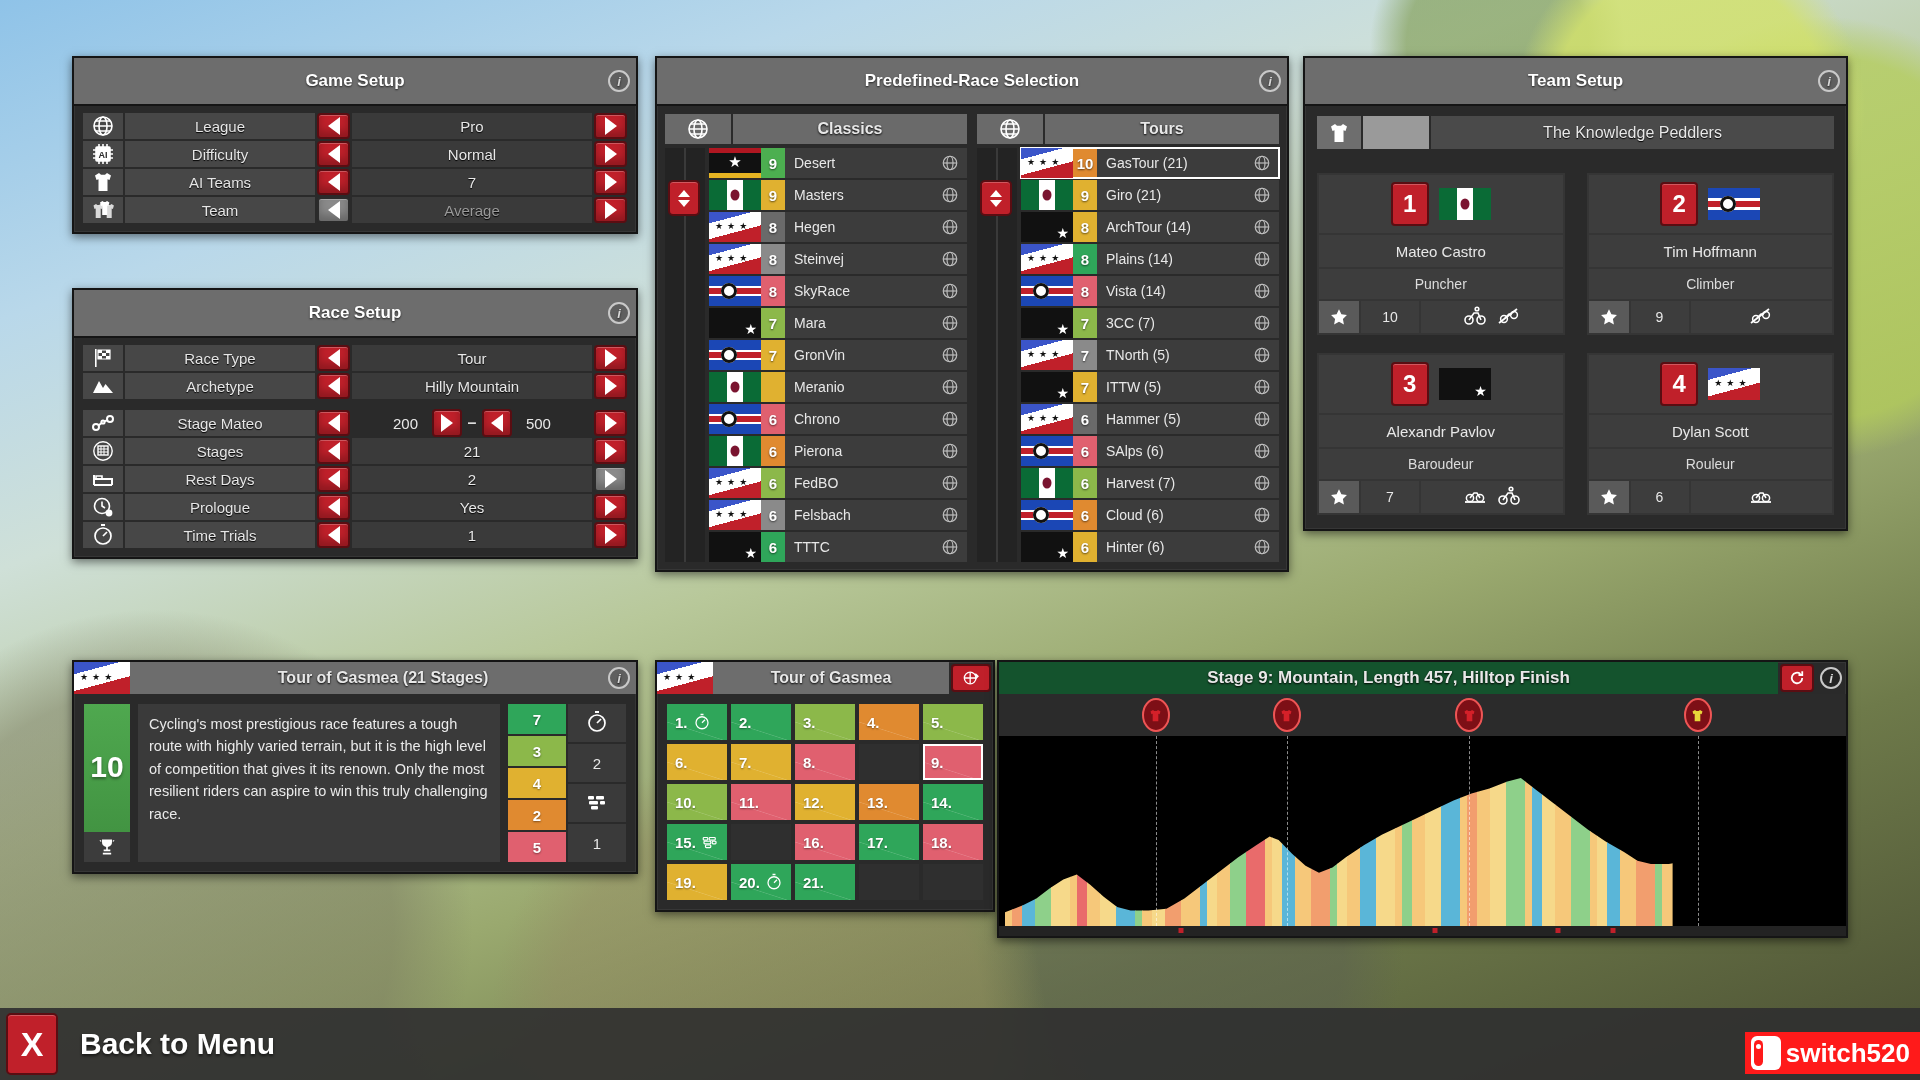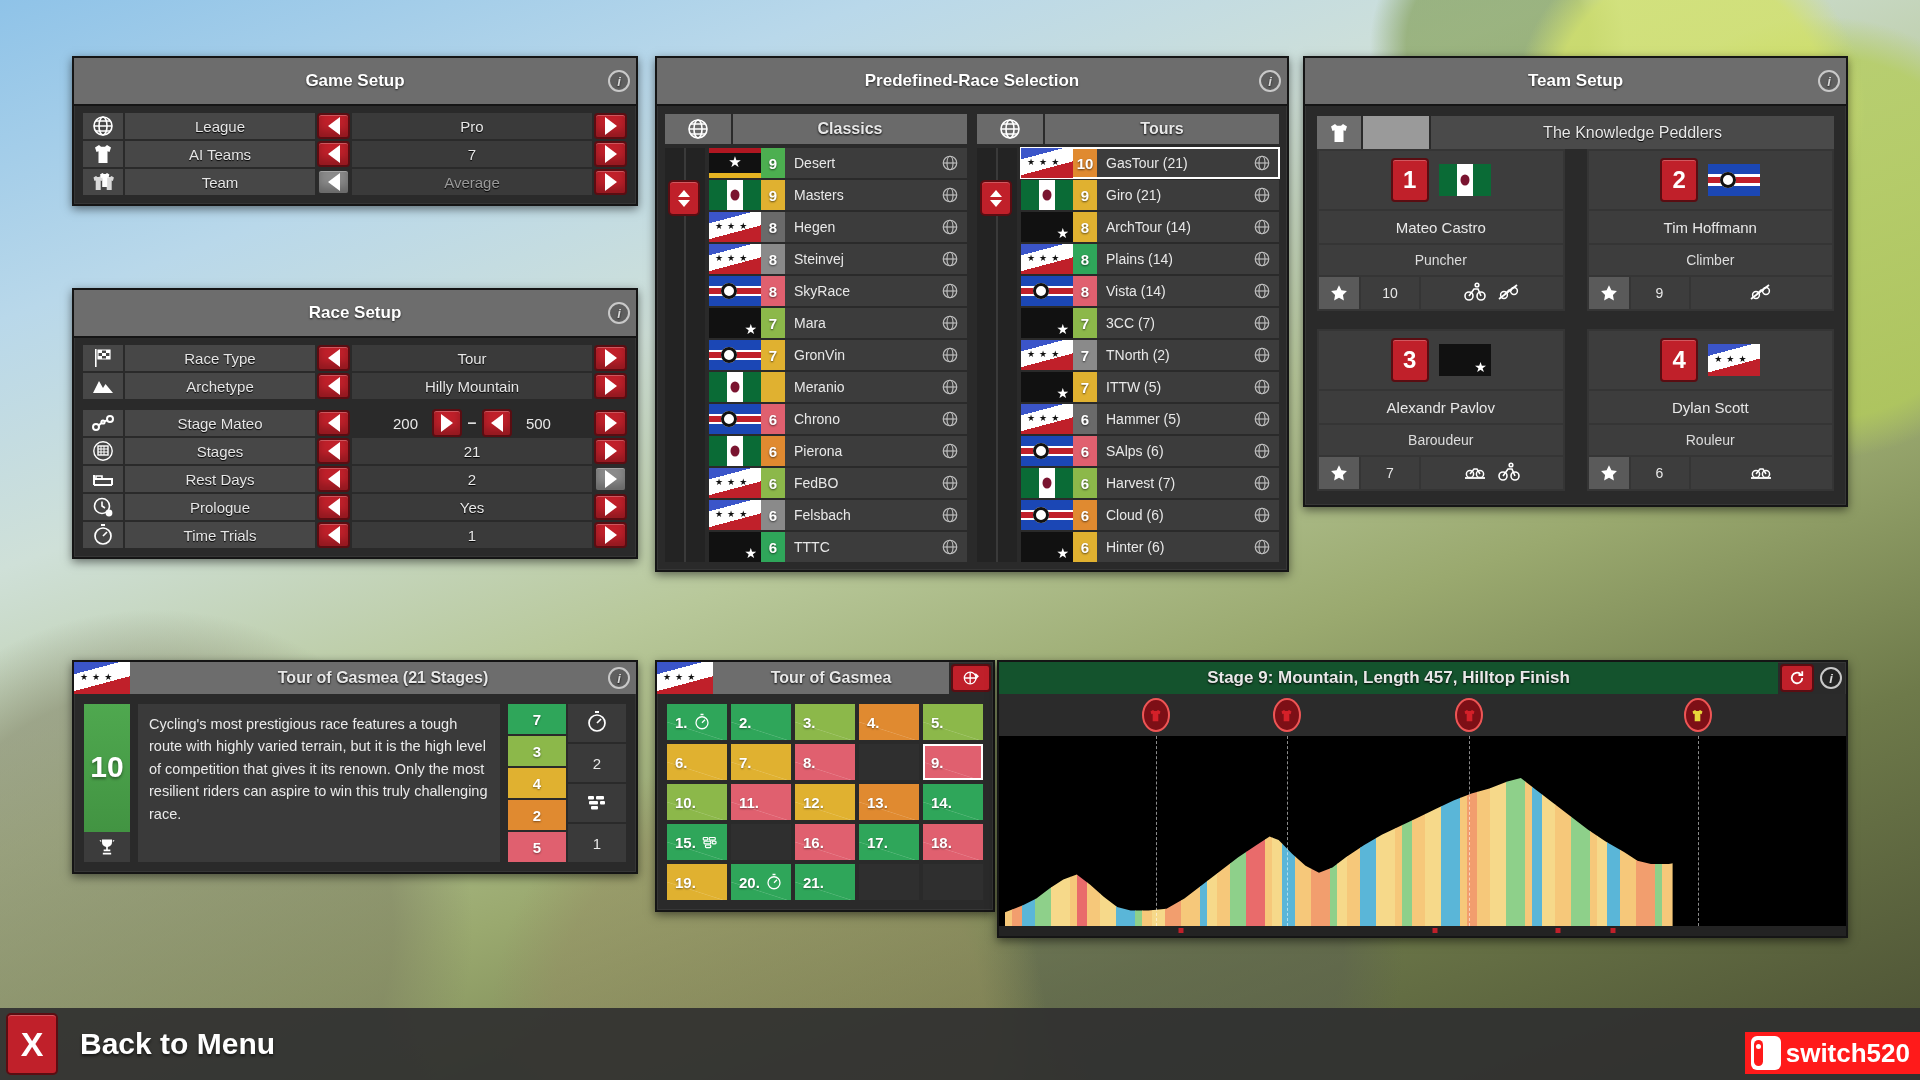--- a/index.html
+++ b/index.html
@@ -110,21 +110,21 @@
   .f-bel-y{position:absolute;left:0;right:0;bottom:0;height:5px;background:#e6b422;}
   .f-ice { background:linear-gradient(180deg,#1b47b5 0 32%,#fff 32% 40%,#c0202a 40% 60%,#fff 60% 68%,#1b47b5 68% 100%); }
   .f-ice::after{content:"";position:absolute;left:38%;top:50%;transform:translate(-50%,-50%);width:16px;height:16px;border-radius:50%;background:#fff;box-shadow:inset 0 0 0 3px #111;}
   .f-arz { background:linear-gradient(180deg,#111 50%,#111 100%); overflow:hidden;}
   .f-arz::before{content:"";position:absolute;inset:0;background:
      conic-gradient(from 205deg at 0% 0%, #e04a10 0 7deg,#f08a18 7deg 14deg,#f5c32a 14deg 21deg,#e04a10 21deg 28deg,#f08a18 28deg 35deg,#f5c32a 35deg 42deg, transparent 42deg);}
   .f-arz::after{content:"★";position:absolute;right:4px;bottom:1px;color:#fff;font-size:14px;}
 
   
   .team-body { padding:10px 12px 14px 12px; }
-  .team-name-row { display:flex; height:33px; gap:2px; margin-bottom:0; }
+  .team-name-row { display:flex; height:33px; gap:2px; margin-bottom:24px; }
   .tshirt-cell { width:44px; background:#6e6e6e; display:flex;align-items:center;justify-content:center; }
   .tcolor-cell { width:66px; background:#9a9a9a; }
   .tname-cell { flex:1; background:#4a4a4a; display:flex;align-items:center;justify-content:center; font-size:16px; text-shadow:0 1px 1px #000;}
   .riders { display:grid; grid-template-columns:1fr 1fr; gap:18px 22px; }
   .rider { background:#353535; display:flex; flex-direction:column; gap:2px; padding:2px; }
   .rider-top { height:58px; background:#3d3d3d; display:flex;align-items:center;justify-content:center; gap:10px;}
   .rnum { width:38px;height:44px;background:#c0202a;border:2px solid #5a0d12;border-radius:4px;
       display:flex;align-items:center;justify-content:center;font-size:24px;font-weight:bold;color:#fff;
       box-shadow: inset 0 1px 0 rgba(255,255,255,.25);}
   .rflagbox { width:52px;height:32px;position:relative;overflow:hidden; }
@@ -220,20 +220,37 @@
           <div class="arrow">
             <span class="tri-l"></span>
           </div>
           <div class="cell-val">Pro</div>
           <div class="arrow">
             <span class="tri-r"></span>
           </div>
         </div>
         <div class="setrow">
           <div class="cell-icon">
+            <svg class="ic" viewBox="0 0 24 24">
+              <rect x="5" y="5" width="14" height="14" rx="1" fill="#fff"></rect>
+              <text x="12" y="16" font-size="9" text-anchor="middle" fill="#2a2a2a" font-family="Liberation Sans" font-weight="bold" stroke="none">AI</text>
+              <path d="M8 2v3M12 2v3M16 2v3M8 19v3M12 19v3M16 19v3M2 8h3M2 12h3M2 16h3M19 8h3M19 12h3M19 16h3"></path>
+            </svg>
+          </div>
+          <div class="cell-label">Difficulty</div>
+          <div class="arrow">
+            <span class="tri-l"></span>
+          </div>
+          <div class="cell-val">Normal</div>
+          <div class="arrow">
+            <span class="tri-r"></span>
+          </div>
+        </div>
+        <div class="setrow">
+          <div class="cell-icon">
             <svg class="ic f" viewBox="0 0 24 24">
               <path d="M8 3 4 5.5 5.5 10 7.5 9.2V21h9V9.2L18.5 10 20 5.5 16 3l-2 1.8h-4z"></path>
             </svg>
           </div>
           <div class="cell-label">AI Teams</div>
           <div class="arrow">
             <span class="tri-l"></span>
           </div>
           <div class="cell-val">7</div>
           <div class="arrow">
@@ -677,21 +694,21 @@
                 <svg class="ic" viewBox="0 0 24 24" style="width:18px;height:18px;stroke:#bdbdbd">
                   <circle cx="12" cy="12" r="9"></circle>
                   <ellipse cx="12" cy="12" rx="4" ry="9"></ellipse>
                   <path d="M3 12h18"></path>
                 </svg>
               </div>
             </div>
             <div class="raceitem">
               <div class="flag f-gas"></div>
               <div class="rate" style="background:#8a8a8a">7</div>
-              <div class="rname">TNorth (2)</div>
+              <div class="rname">TNorth (5)</div>
               <div class="rglobe">
                 <svg class="ic" viewBox="0 0 24 24" style="width:18px;height:18px;stroke:#bdbdbd">
                   <circle cx="12" cy="12" r="9"></circle>
                   <ellipse cx="12" cy="12" rx="4" ry="9"></ellipse>
                   <path d="M3 12h18"></path>
                 </svg>
               </div>
             </div>
             <div class="raceitem">
               <div class="flag f-arz"></div>

